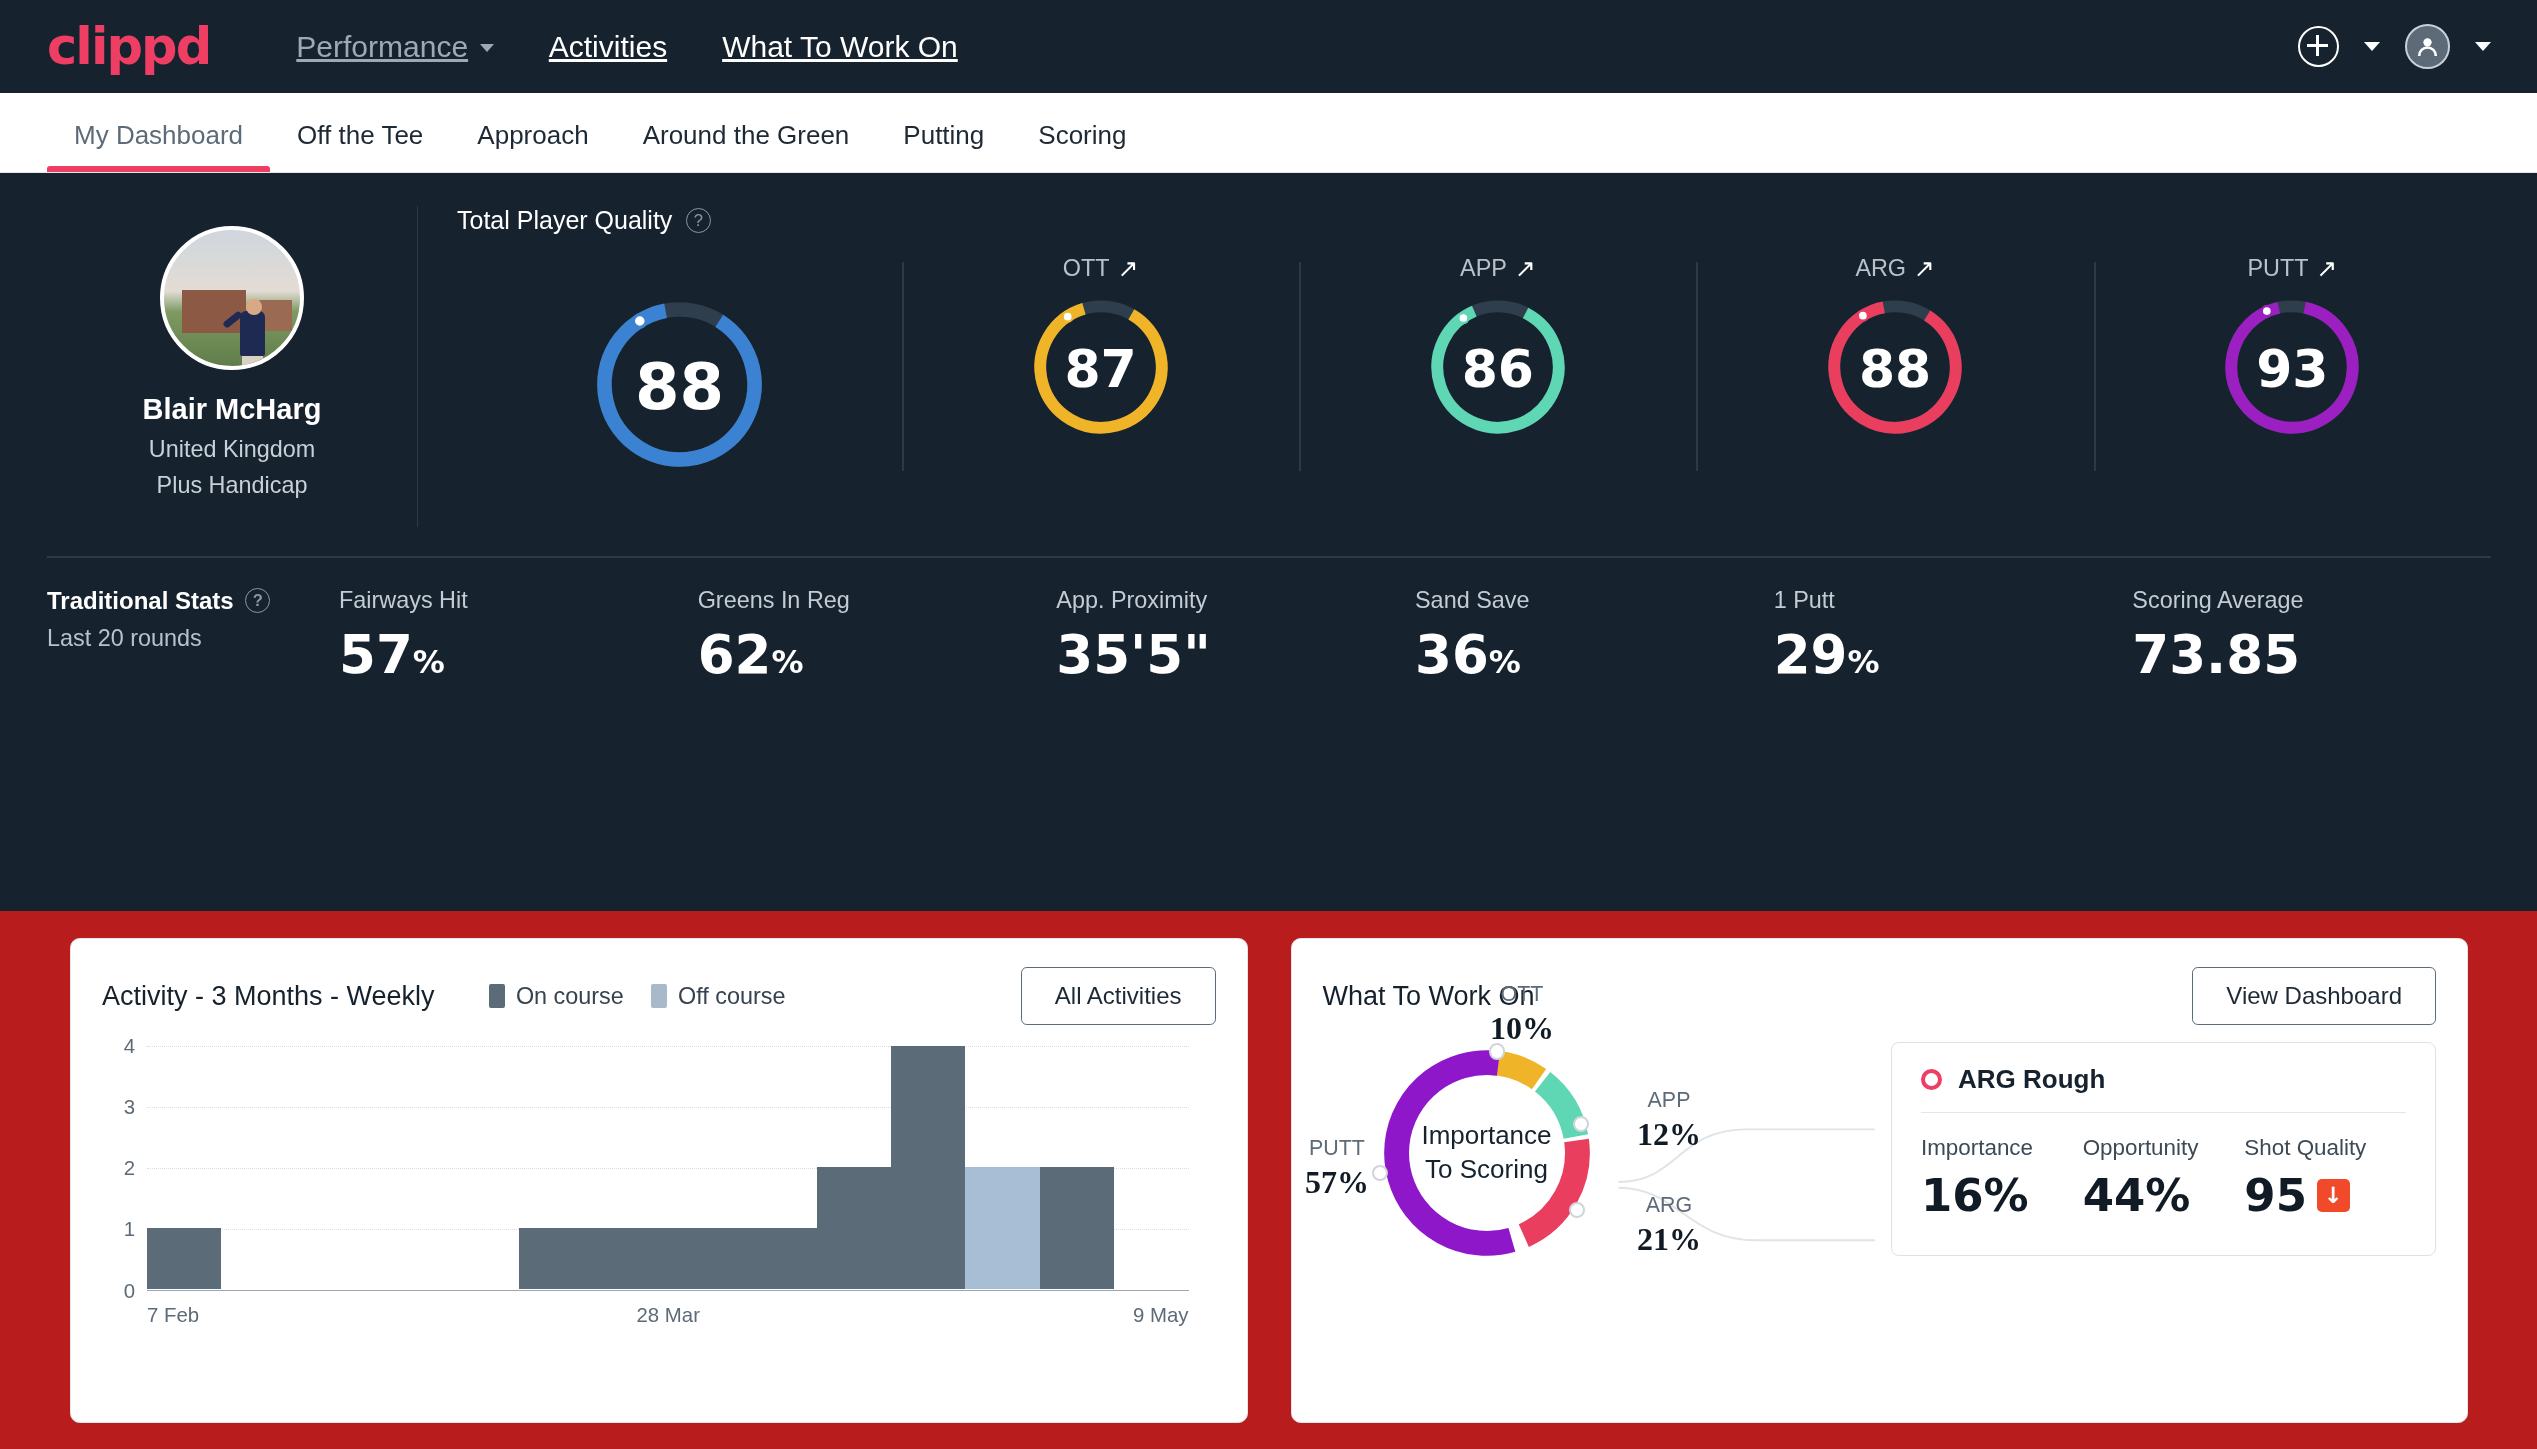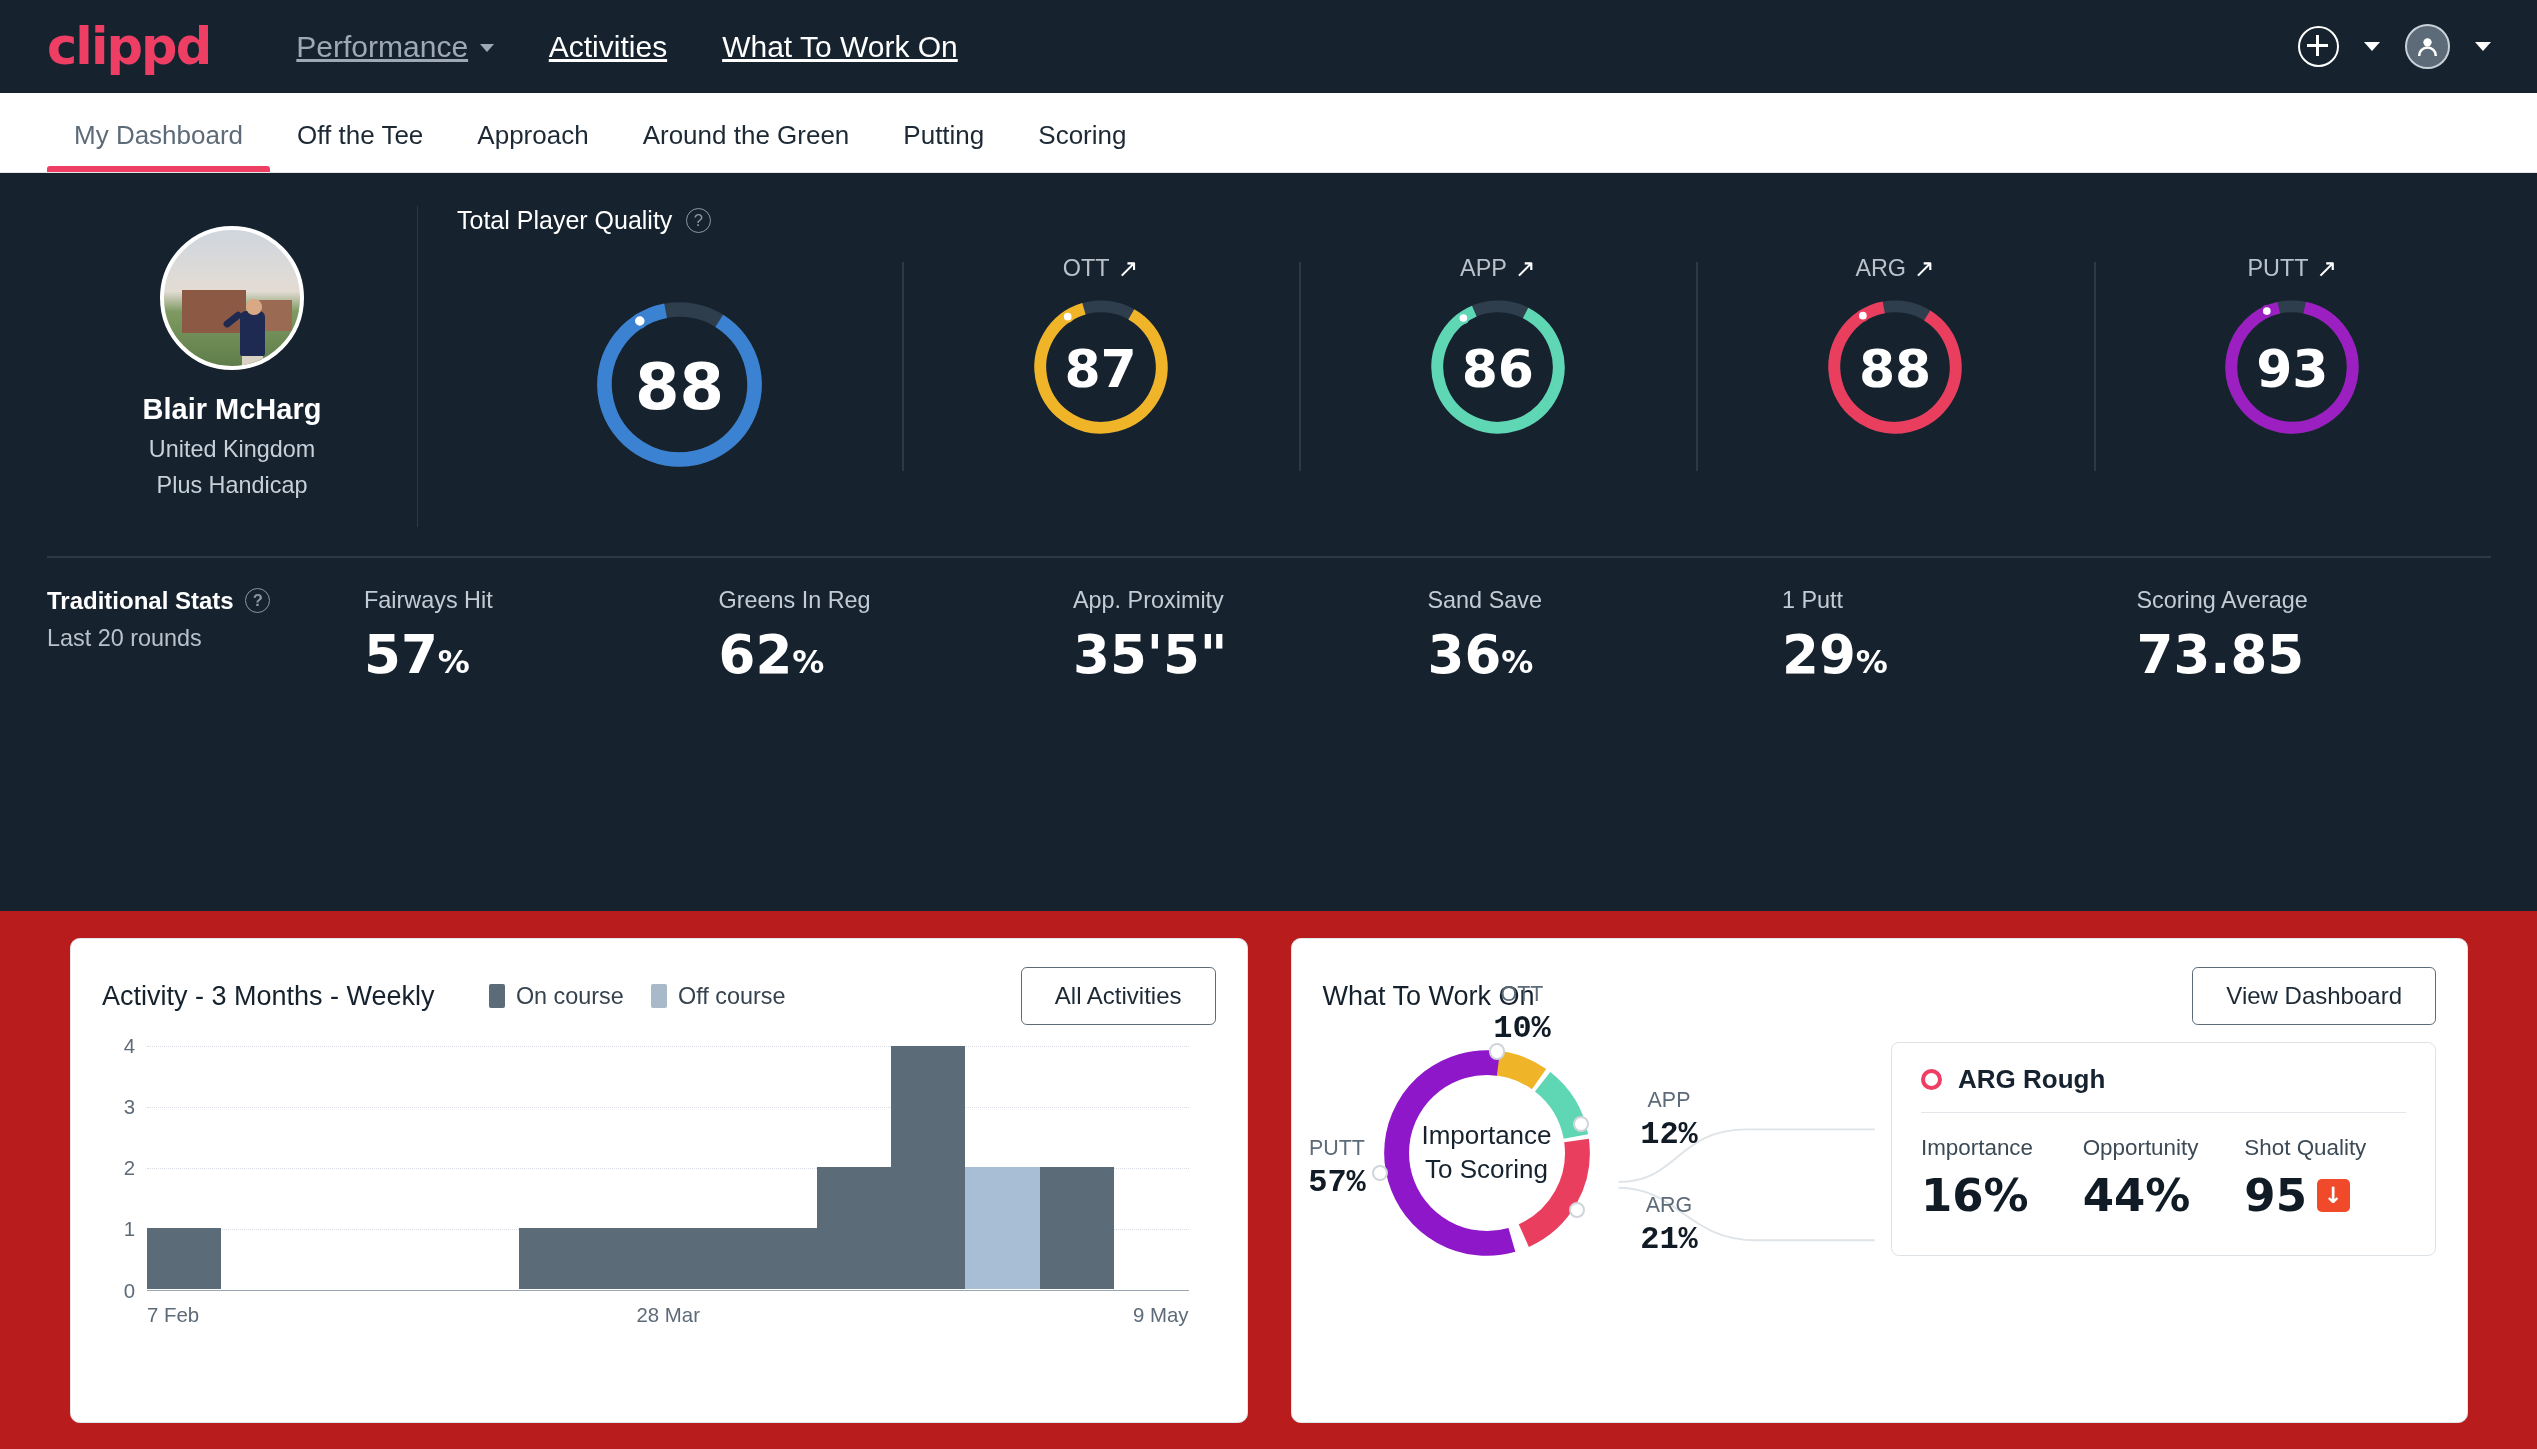--- a/index.html
+++ b/index.html
@@ -228,21 +228,21 @@
   .trad {
     display: flex; align-items: flex-start;
     padding: 29px 47px 0 47px;
   }
   .trad-head { width: 292px; flex: 0 0 292px; }
   .trad-title {
     color: #ffffff; font-size: 24px; font-weight: 700;
     display: flex; align-items: center; gap: 11.7px;
   }
   .trad-sub { color: #b9c2cb; font-size: 23.4px; margin-top: 9.7px; }
-  .trad-stats { flex: 1; display: flex; margin-left: 25px; }
+  .trad-stats { flex: 1; display: flex; }
   .stat { flex: 1; display: flex; flex-direction: column; align-items: flex-start; }
   .stat-label { color: #c3ccd4; font-size: 23.4px; }
   .stat-value {
     color: #ffffff; font-size: 53px; font-weight: 700;
     margin-top: 9.7px; font-family: "DejaVu Sans", sans-serif;
     white-space: nowrap;
   }
   .stat-value .unit { font-size: 32px; font-weight: 700; }
 
   
@@ -344,21 +344,21 @@
     width: 16.6px; height: 16.6px; border-radius: 50%;
     background: #ffffff; border: 2.9px solid #cfd5db;
   }
   .lbl {
     position: absolute;
     text-align: center;
     line-height: 1.1;
   }
   .lbl .k { font-size: 21.4px; color: #5d6b78; display: block; margin-bottom: 4.9px; }
   .lbl .v { font-size: 32px; color: #101b25; font-weight: 700;
-            font-family: Liberation Mono, monospace; }
+            font-family: Liberation Serif, serif; }
 
   .tooltip-panel {
     position: absolute;
     right: 0; top: 7.8px;
     width: 545px;
     border: 1px solid #dde2e7;
     border-radius: 7.8px;
     background: #ffffff;
     padding: 21.4px 29px 33px 29px;
   }

